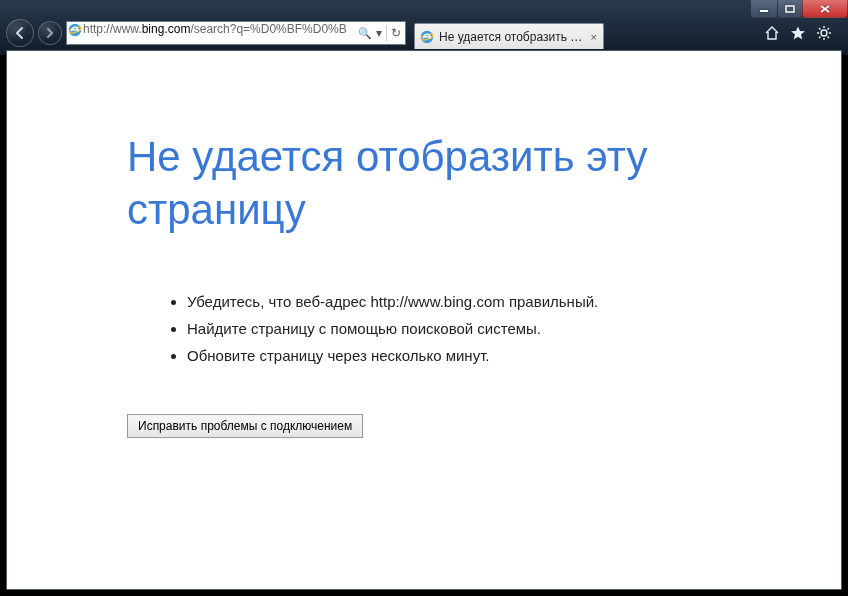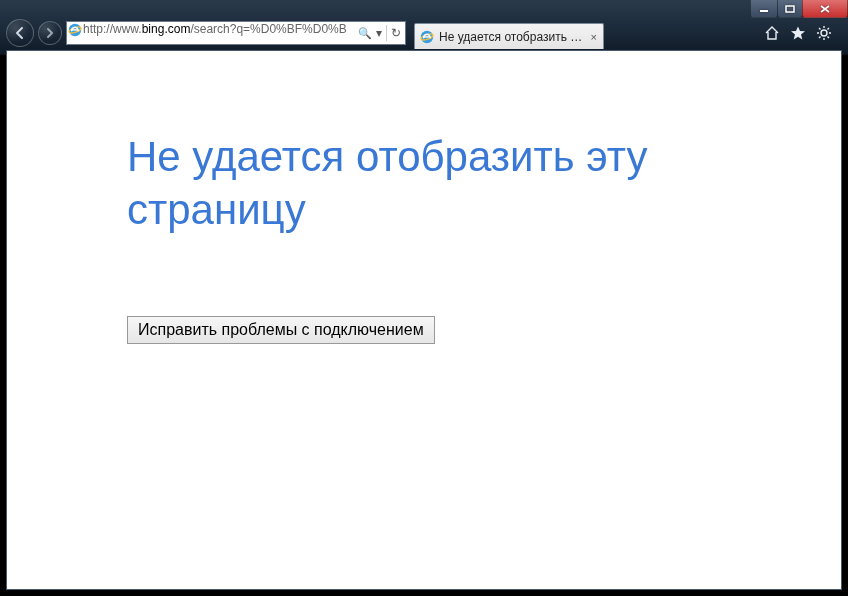--- a/index.html
+++ b/index.html
@@ -126,35 +126,35 @@
     padding: 80px 0 0 120px;
     font-family: "Segoe UI Light","Segoe UI",Tahoma,sans-serif;
     color:#333;
   }
   .error-title {
     font-size: 42px;
     font-weight: 300;
     color: #3a78d6;
     line-height: 1.25;
     max-width: 620px;
-    margin-bottom: 40px;
+    margin-bottom: 57px;
   }
   .error-list {
     list-style: disc;
     padding-left: 60px;
     font-size: 15px;
     color:#222;
     font-family: "Segoe UI",Tahoma,sans-serif;
   }
   .error-list li { margin-bottom: 10px; }
 
   .fix-btn {
     margin-top: 40px;
     margin-left: 0px;
-    font-size: 16px;
+    font-size: 12px;
     padding: 4px 10px;
     background: linear-gradient(#f6f6f6,#e6e6e6);
     border: 1px solid #999;
     font-family: "Segoe UI",Tahoma,sans-serif;
     cursor:pointer;
   }
 
   
   .ie-e {
     width:16px;height:16px;
@@ -249,15 +249,20 @@
           </svg>
       </span>
     </div>
 
   </div>
 </div>
 
 <div class="viewport">
   <div class="error-page">
     <div class="error-title">Не удается отобразить эту страницу</div>
+    <ul class="error-list">
+      <li>Убедитесь, что веб-адрес http://www.bing.com правильный.</li>
+      <li>Найдите страницу с помощью поисковой системы.</li>
+      <li>Обновите страницу через несколько минут.</li>
+    </ul>
     <button class="fix-btn">Исправить проблемы с подключением</button>
   </div>
 </div>
 
 </body></html>

